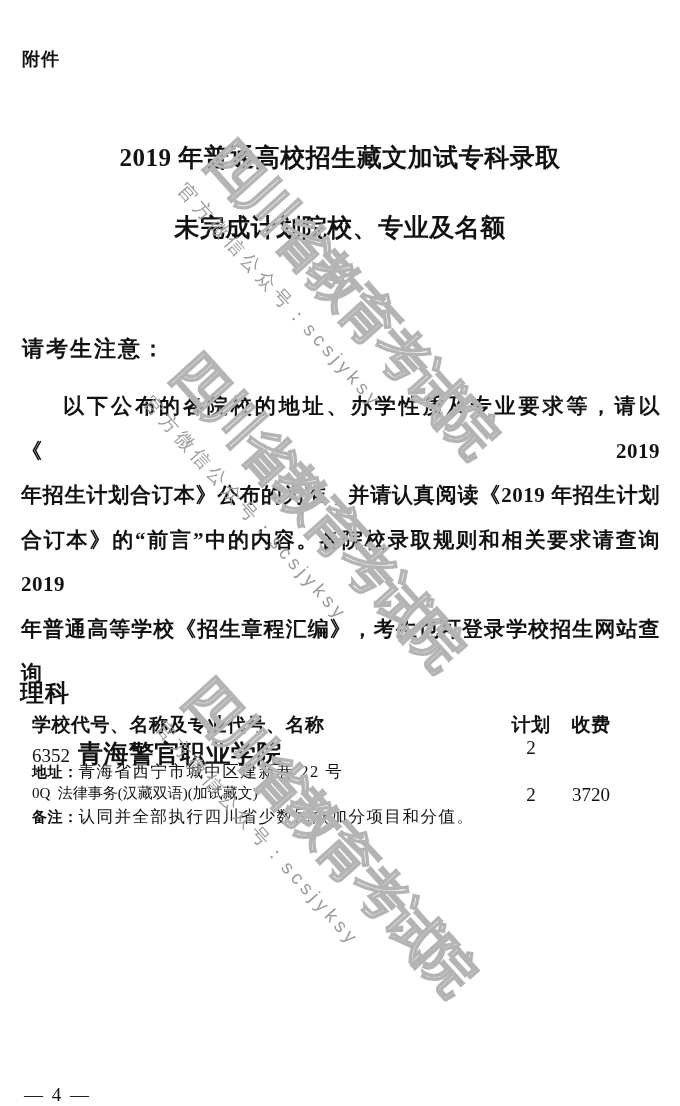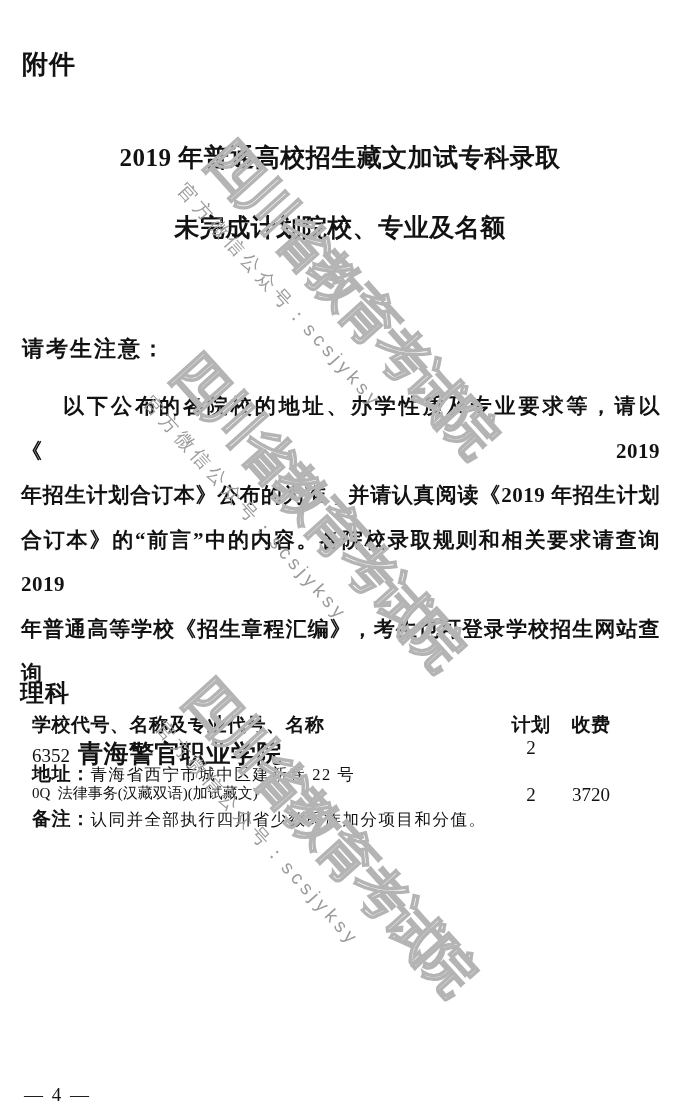--- a/index.html
+++ b/index.html
@@ -5,21 +5,21 @@
   html,body { margin:0; padding:0; background:#ffffff; }
   .page {
     position:relative; width:680px; height:1106px; background:#ffffff;
     font-family:"Liberation Serif", serif; color:#121212; overflow:hidden;
   }
 
   
   .attachment {
     position:absolute; left:22px; top:49px;
     font-family:"Liberation Sans", sans-serif; font-weight:600;
-    font-size:26px; line-height:1.2; letter-spacing:1px;
+    font-size:18px; line-height:1.2; letter-spacing:1px;
   }
 
   
   .title {
     position:absolute; left:0; width:680px; margin:0; text-align:center;
     font-family:"Liberation Serif", serif; font-weight:bold;
     font-size:25px; line-height:1.15; letter-spacing:0.5px;
   }
   .title.l1 { top:144px; }
   .title.l2 { top:214px; }
@@ -59,21 +59,21 @@
     font-size:19px; letter-spacing:0.5px;
   }
   .num-serif { font-family:"Liberation Serif", serif; font-size:19px; }
   .school-code { font-family:"Liberation Serif", serif; font-size:19px; }
   .school-name {
     font-family:"Liberation Sans", sans-serif; font-weight:bold;
     font-size:25px; letter-spacing:0.5px;
   }
   .label-sans {
     font-family:"Liberation Sans", sans-serif; font-weight:bold;
-    font-size:19px; letter-spacing:0.5px;
+    font-size:15px; letter-spacing:0.5px;
   }
   .kai-text { font-family:"Liberation Serif", serif; font-size:16.5px; letter-spacing:1.5px; }
   .major-line { font-family:Liberation Serif, serif; font-size:15px; left:24px; }
 
   
   .pagenum {
     position:absolute; left:24px; top:1084px;
     font-size:19px; letter-spacing:2px;
   }
 

